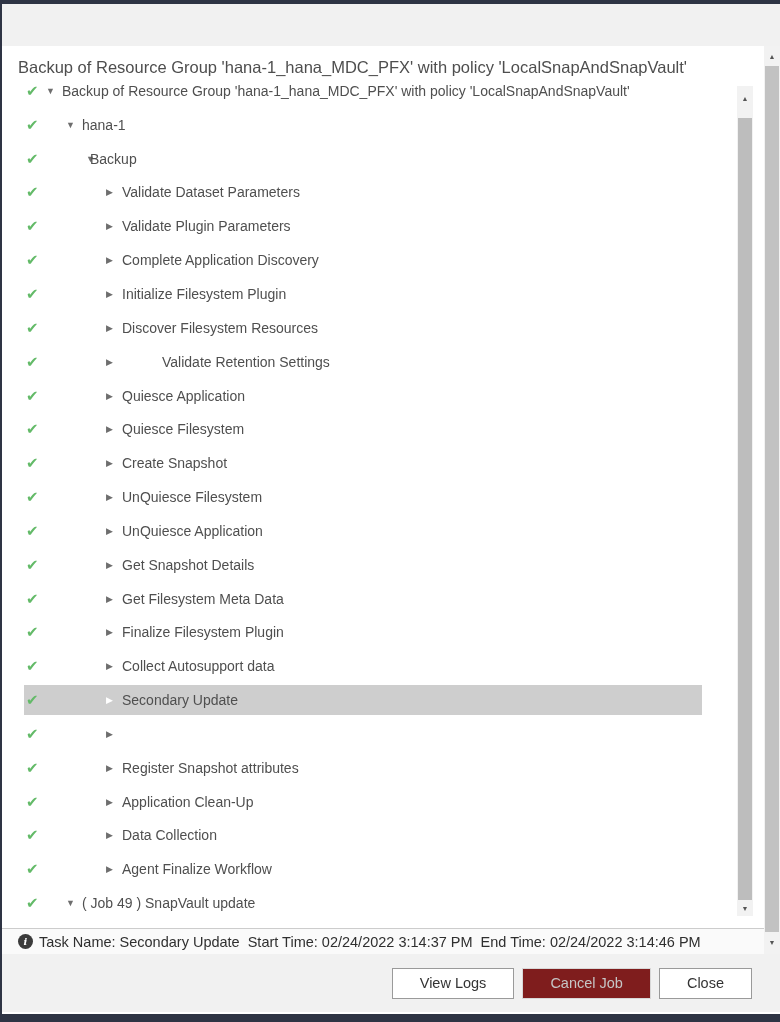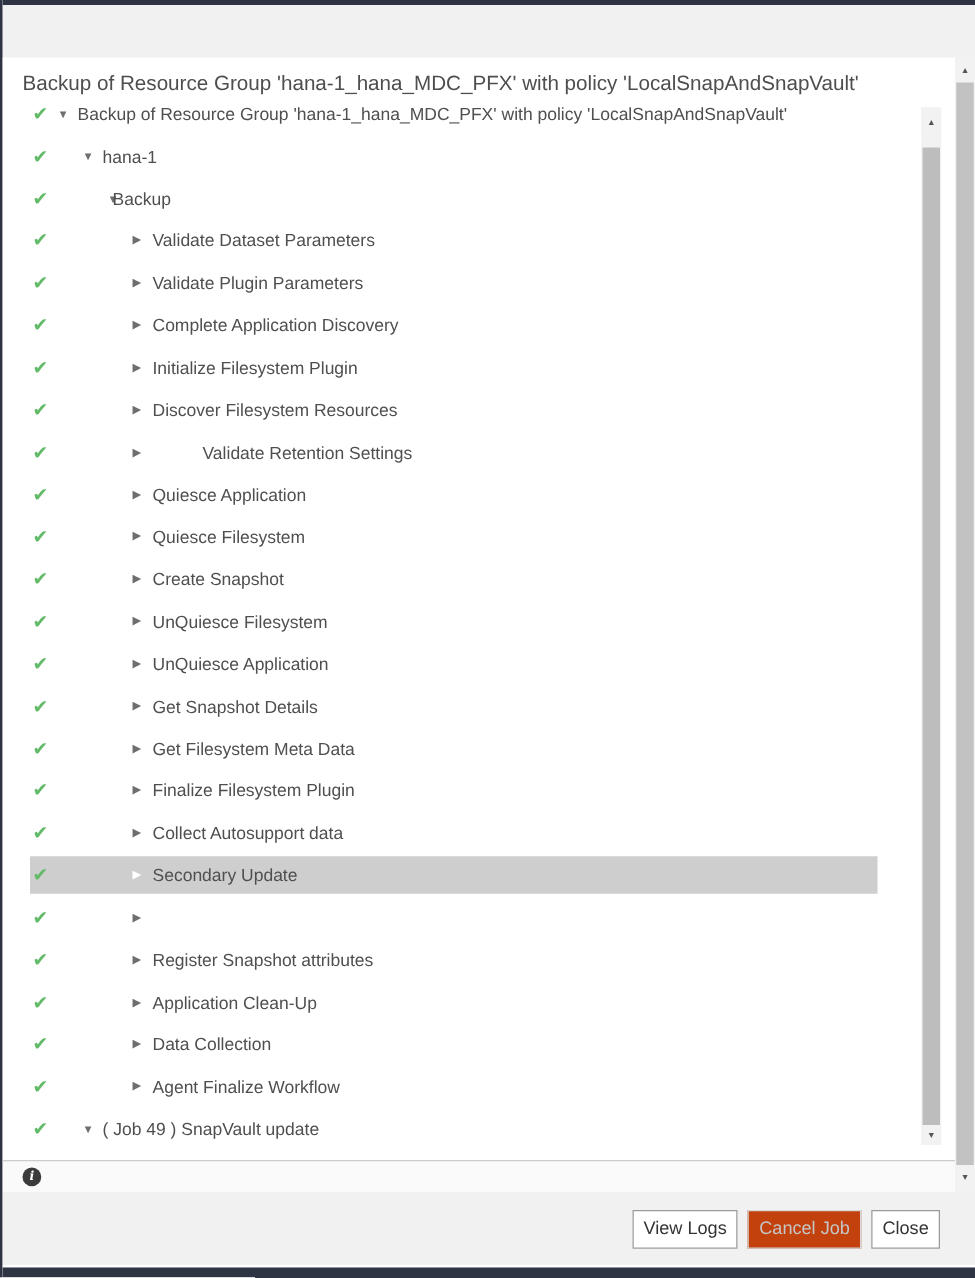--- a/index.html
+++ b/index.html
@@ -39,22 +39,22 @@
   .sb-outer .sb-up { top:2px; }
   .sb-outer .sb-thumb { top:20px; bottom:22px; background:#c2c2c2; }
   .sb-outer .sb-down { bottom:4px; }
 
   .statusbar { position:absolute; left:0; top:928px; width:764px; height:26px; background:#fafafa; border-top:1px solid #cccccc; display:flex; align-items:center; }
   .info-icon { width:15px; height:15px; border-radius:50%; background:#3b3b3b; color:#ffffff; font-size:10px; font-weight:bold; display:inline-flex; align-items:center; justify-content:center; margin-left:16px; margin-right:6px; font-family:"DejaVu Serif",serif; font-style:italic; }
   .status-text { font-size:14.5px; color:#2f2f2f; white-space:nowrap; }
   .status-text span { margin-right:4px; }
 
   .footer { position:absolute; left:0; top:954px; width:780px; height:58px; background:#f1f1f1; display:flex; align-items:center; justify-content:flex-end; gap:8px; padding-right:30px; }
-  .btn { height:31px; padding:0 8px; background:#ffffff; border:1px solid #9a9a9a; color:#333333; font-size:14.5px; font-family:inherit; cursor:pointer; }
-  .btn.disabled { background:#c2410c; border-color:#d8d8d8; color:#c6c6c6; cursor:default;text-align:center; }
+  .btn { height:31px; padding:0 27px; background:#ffffff; border:1px solid #9a9a9a; color:#333333; font-size:14.5px; font-family:inherit; cursor:pointer; }
+  .btn.disabled { background:#7f1d1d; border-color:#d8d8d8; color:#c6c6c6; cursor:default;text-align:center; }
 </style>
 </head>
 <body>
 
 <div class="window">
   <div class="edge-top"></div>
 
 
   <div class="dialog-body">
     <div class="dialog-header">Backup of Resource Group 'hana-1_hana_MDC_PFX' with policy 'LocalSnapAndSnapVault'</div>
@@ -215,20 +215,25 @@
 
     <div class="scrollbar sb-inner">
       <div class="sb-arrow sb-up">▲</div>
       <div class="sb-thumb"></div>
       <div class="sb-arrow sb-down">▼</div>
     </div>
   </div>
 
   <div class="statusbar">
     <span class="info-icon">i</span>
+    <span class="status-text">
+      <span>Task Name:</span><span>Secondary Update</span>
+      <span>Start Time:</span><span>02/24/2022 3:14:37 PM</span>
+      <span>End Time:</span><span>02/24/2022 3:14:46 PM</span>
+    </span>
   </div>
 
   <div class="footer">
     <button class="btn">View Logs</button>
     <button class="btn disabled">Cancel Job</button>
     <button class="btn">Close</button>
   </div>
 
   <div class="edge-bottom-line"></div>
   <div class="edge-bottom"></div>

